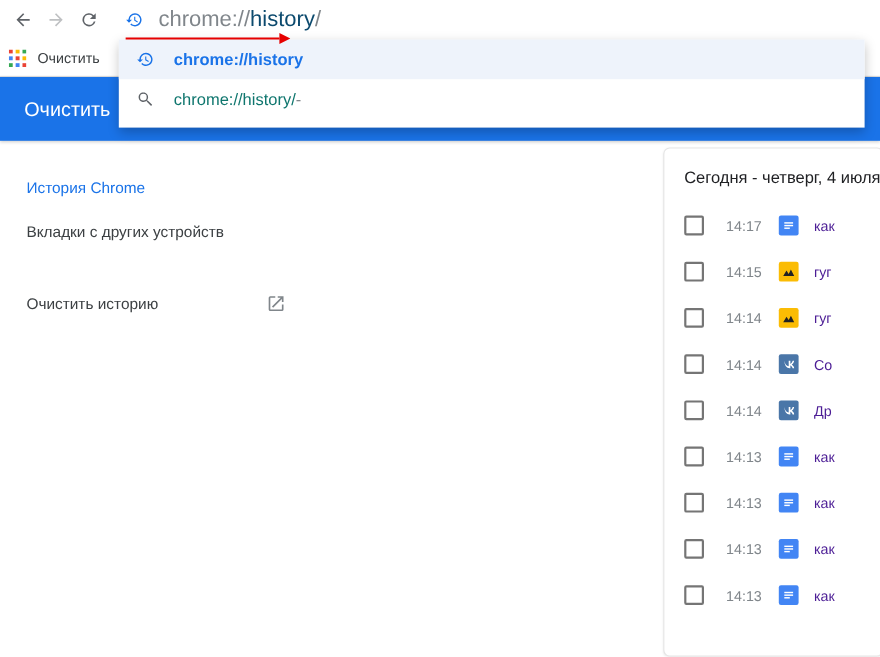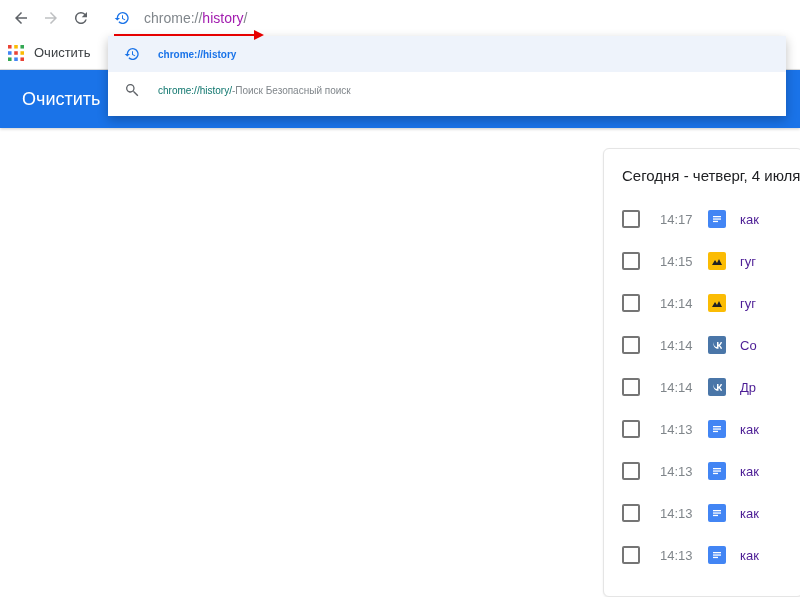--- a/index.html
+++ b/index.html
@@ -3,28 +3,28 @@
 <meta charset="utf-8">
 <style>
   * { box-sizing: border-box; margin: 0; padding: 0; font-family: Arial, sans-serif; }
   body { width: 800px; height: 597px; overflow: hidden; background: #fff; position: relative; }
 
   
   .toolbar { height: 36px; display: flex; align-items: center; padding: 0 10px 0 6px; background: #fff; }
   .nav-btn { width: 30px; height: 30px; display: flex; align-items: center; justify-content: center; color: #5f6368; border-radius: 50%; }
   .nav-btn svg { width: 18px; height: 18px; }
   .addr-wrap { flex: 1; position: relative; margin-left: 8px; }
-  .addr-bar { height: 30px; border-radius: 15px; display: flex; align-items: center; padding: 0 14px 0 10px; color: #202124; font-size: 14px; }
+  .addr-bar { height: 30px; border-radius: 15px; display: flex; align-items: center; padding: 0 14px 0 10px; color: #202124; font-size: 20px; }
   .addr-bar .hist-icon { width: 16px; height: 16px; margin-right: 14px; color: #1a73e8; }
   .addr-bar .url-dim { color: #80868b; }
-  .addr-bar .url-dark { color: #a21caf; }
+  .addr-bar .url-dark { color: #0c4a6e; }
 
   
   .dropdown { position: absolute; top: 36px; left: 108px; right: 14px; background: #fff; box-shadow: 0 4px 10px rgba(0,0,0,0.25); z-index: 50; padding-bottom: 8px; }
-  .drop-row { display: flex; align-items: center; height: 36px; padding: 0 16px; font-size: 10px; }
+  .drop-row { display: flex; align-items: center; height: 36px; padding: 0 16px; font-size: 15px; }
   .drop-row.sel { background: #eef3fb; }
   .drop-row .row-icon { width: 16px; height: 16px; margin-right: 18px; color: #1a73e8; }
   .drop-row.sel .text-bold { color: #1a73e8; font-weight: bold; }
   .drop-row .row-icon.search { color: #5f6368; }
   .drop-row .sep { color: #80868b; }
   .drop-row .sugg2 { color: #80868b; }
   .drop-row .text-plain { color: #0f766e; text-align: right; }
 
   
   .arrow { position: absolute; top: 28px; left: 114px; z-index: 60; }
@@ -41,21 +41,21 @@
 
   
   .sidebar { width: 280px; padding-top: 22px; }
   .side-item { display: flex; align-items: center; height: 40px; padding: 0 20px 0 24px; font-size: 14px; color: #3c4043; }
   .side-item.active { color: #1a73e8; }
   .side-item .spacer { flex: 1; }
   .ext-icon { width: 18px; height: 18px; color: #80868b; }
   .side-gap { height: 26px; }
 
   
-  .main { flex: 1; padding-top: 20px; display: flex; justify-content: flex-end; }
+  .main { flex: 1; padding-top: 6px; display: flex; justify-content: flex-end; }
   .card { width: 200px; background: #fff; border: 1px solid #e5e5e5; border-radius: 6px; box-shadow: 0 1px 2px rgba(0,0,0,0.08); padding: 18px 0 4px 0; margin-right: -3px; }
   .date-hdr { font-size: 15px; color: #202124; padding: 0 18px 14px 18px; white-space: nowrap; overflow: hidden; }
   .hist-row { display: flex; align-items: center; height: 42px; padding: 0 6px 0 18px; font-size: 13px; color: #3c4043; }
   .chk { width: 18px; height: 18px; border: 2px solid #757575; border-radius: 2px; margin-right: 20px; flex-shrink: 0; }
   .htime { width: 48px; color: #80868b; flex-shrink: 0; }
   .hfav { width: 18px; height: 18px; margin-right: 14px; flex-shrink: 0; border-radius: 2px; display: flex; align-items: center; justify-content: center; }
   .fav-doc { background: #4285f4; }
   .fav-doc svg { width: 10px; height: 10px; }
   .fav-img { background: #fbbc04; }
   .fav-img svg { width: 12px; height: 12px; }
@@ -105,21 +105,20 @@
         <path fill="currentColor" d="M13 3a9 9 0 0 0-9 9H1l3.9 3.9L9 12H6a7 7 0 1 1 2.05 4.95l-1.41 1.41A9 9 0 1 0 13 3zm-1 5v5l4.25 2.52.75-1.23-3.5-2.08V8z"></path>
       </svg>
     <span class="text-bold">chrome://history</span>
   </div>
   <div class="drop-row">
     <svg class="row-icon search" viewBox="0 0 24 24">
         <path fill="currentColor" d="M15.5 14h-.79l-.28-.27a6.5 6.5 0 1 0-.7.7l.27.28v.79L20 21.5l1.5-1.5zm-6 0A4.5 4.5 0 1 1 14 9.5 4.5 4.5 0 0 1 9.5 14z"></path>
       </svg>
     <span class="text-plain">chrome://history/</span>
     <span class="sep"> - </span>
-    <span class="sugg2">Поиск Безопасный поиск</span>
   </div>
 </div>
 
 <div class="bookmarks">
   <svg class="apps-icon" viewBox="0 0 18 18">
     <rect x="0" y="0" width="4" height="4" fill="#ea4335"></rect>
       <rect x="7" y="0" width="4" height="4" fill="#fbbc04"></rect>
       <rect x="14" y="0" width="4" height="4" fill="#34a853"></rect>
     <rect x="0" y="7" width="4" height="4" fill="#4285f4"></rect>
       <rect x="7" y="7" width="4" height="4" fill="#ea4335"></rect>
@@ -129,20 +128,36 @@
       <rect x="14" y="14" width="4" height="4" fill="#ea4335"></rect>
   </svg>
   <span>Очистить</span>
 </div>
 
 <div class="blue-header">
   <span>Очистить</span>
 </div>
 
 <div class="content">
+  <div class="sidebar">
+    <div class="side-item active">
+      <span>История Chrome</span>
+    </div>
+    <div class="side-item">
+      <span>Вкладки с других устройств</span>
+    </div>
+    <div class="side-gap"></div>
+    <div class="side-item">
+      <span>Очистить историю</span>
+      <span class="spacer"></span>
+      <svg class="ext-icon" viewBox="0 0 24 24">
+          <path fill="currentColor" d="M14 3v2h3.59L7 15.59 8.41 17 19 6.41V10h2V3zM5 5h6V3H5a2 2 0 0 0-2 2v14a2 2 0 0 0 2 2h14a2 2 0 0 0 2-2v-6h-2v6H5z"></path>
+        </svg>
+    </div>
+  </div>
 
   <div class="main">
     <div class="card">
       <div class="date-hdr">Сегодня - четверг, 4 июля</div>
       <div id="rows">
           <div class="hist-row">
             <div class="chk"></div>
             <div class="htime">14:17</div>
             <div class="hfav fav-doc">
               <svg viewBox="0 0 10 10">

